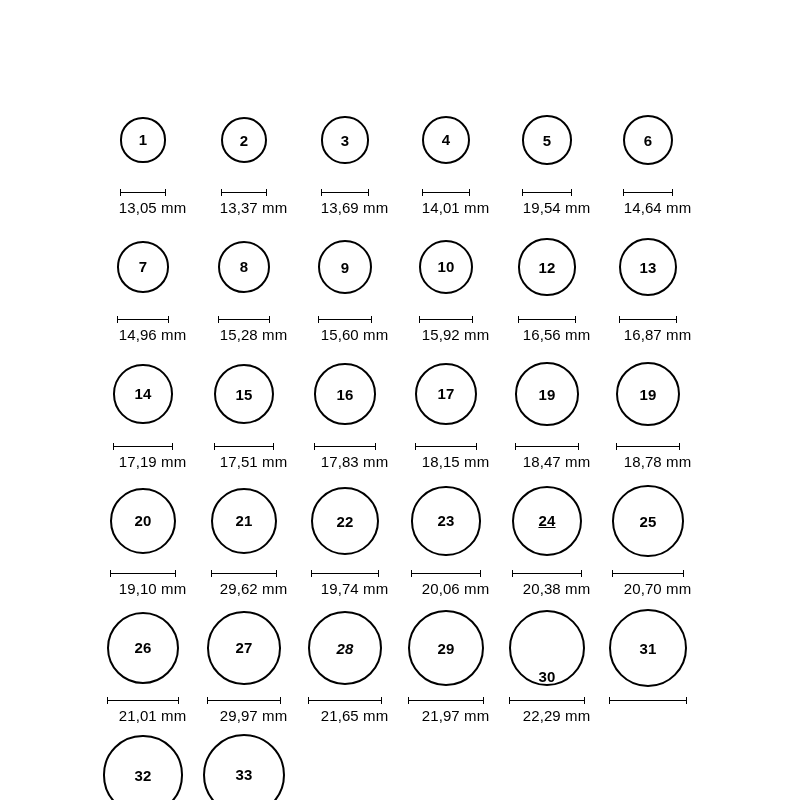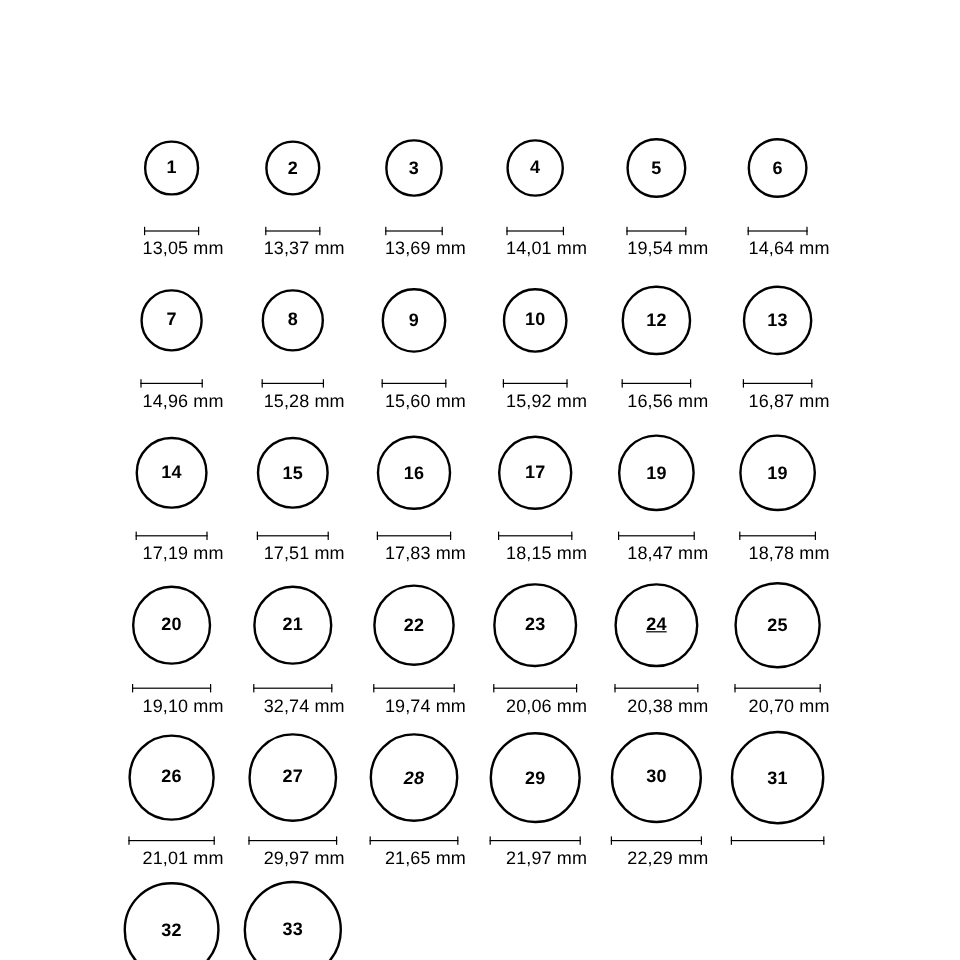--- a/index.html
+++ b/index.html
@@ -365,21 +365,21 @@
         <div class="ring-wrap">
           <div class="ring" style="width: 66.999px; height: 66.999px;">
             <span class="ring-label">21</span>
           </div>
         </div>
         <div class="measure">
           <div class="bar" style="width: 66.999px;">
             <div class="tick-right"></div>
           </div>
         </div>
-        <div class="mm">32,74 mm</div>
+        <div class="mm">29,62 mm</div>
       </div>
       <div class="cell">
         <div class="ring-wrap">
           <div class="ring" style="width: 68.103px; height: 68.103px;">
             <span class="ring-label">22</span>
           </div>
         </div>
         <div class="measure">
           <div class="bar" style="width: 68.103px;">
             <div class="tick-right"></div>
@@ -473,21 +473,21 @@
         </div>
         <div class="measure">
           <div class="bar" style="width: 75.7965px;">
             <div class="tick-right"></div>
           </div>
         </div>
         <div class="mm">21,97 mm</div>
       </div>
       <div class="cell">
         <div class="ring-wrap">
-          <div class="ring" style="width: 76.9005px; height: 76.9005px;">
+          <div class="ring" style="width: 76.9005px; height: 76.9005px; align-items: flex-end;">
             <span class="ring-label">30</span>
           </div>
         </div>
         <div class="measure">
           <div class="bar" style="width: 76.9005px;">
             <div class="tick-right"></div>
           </div>
         </div>
         <div class="mm">22,29 mm</div>
       </div>

